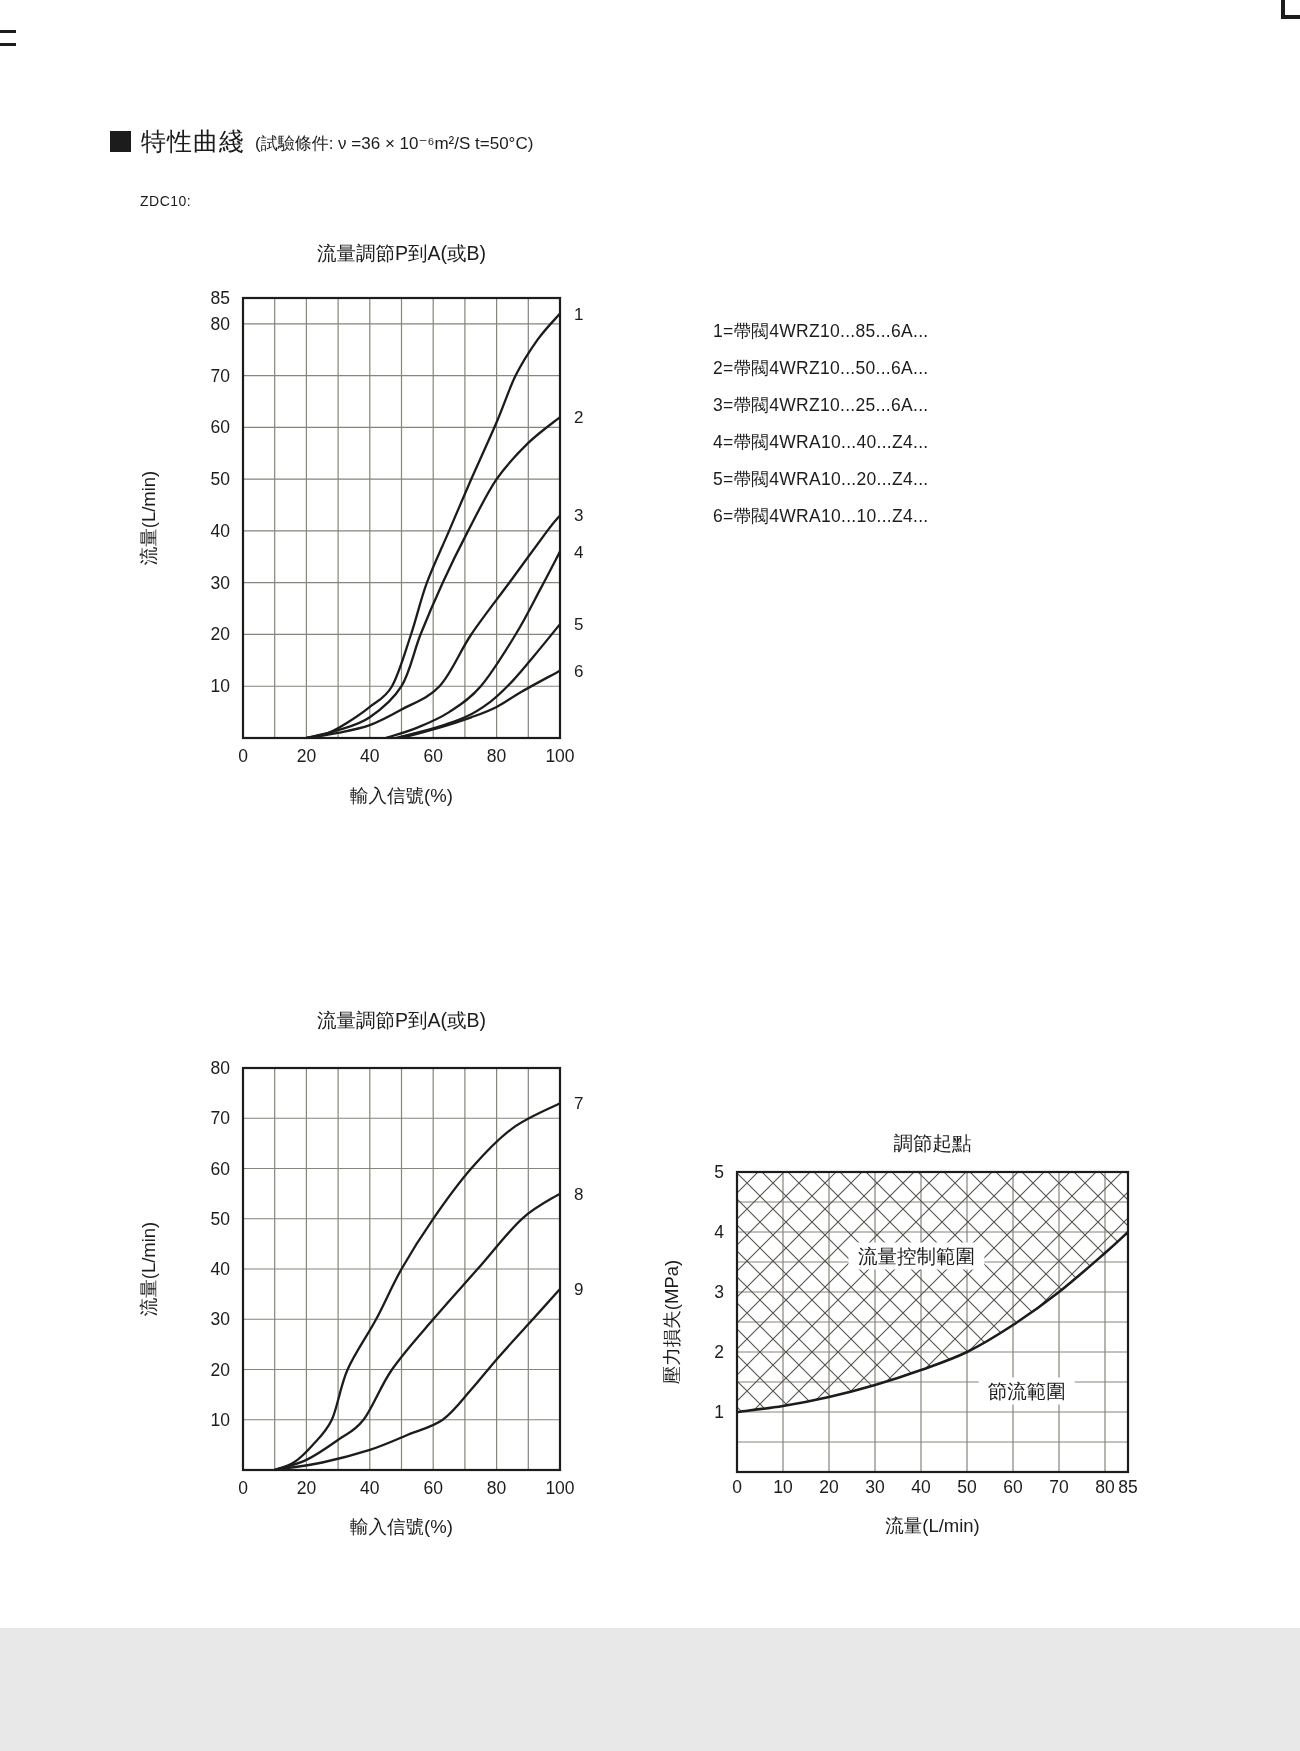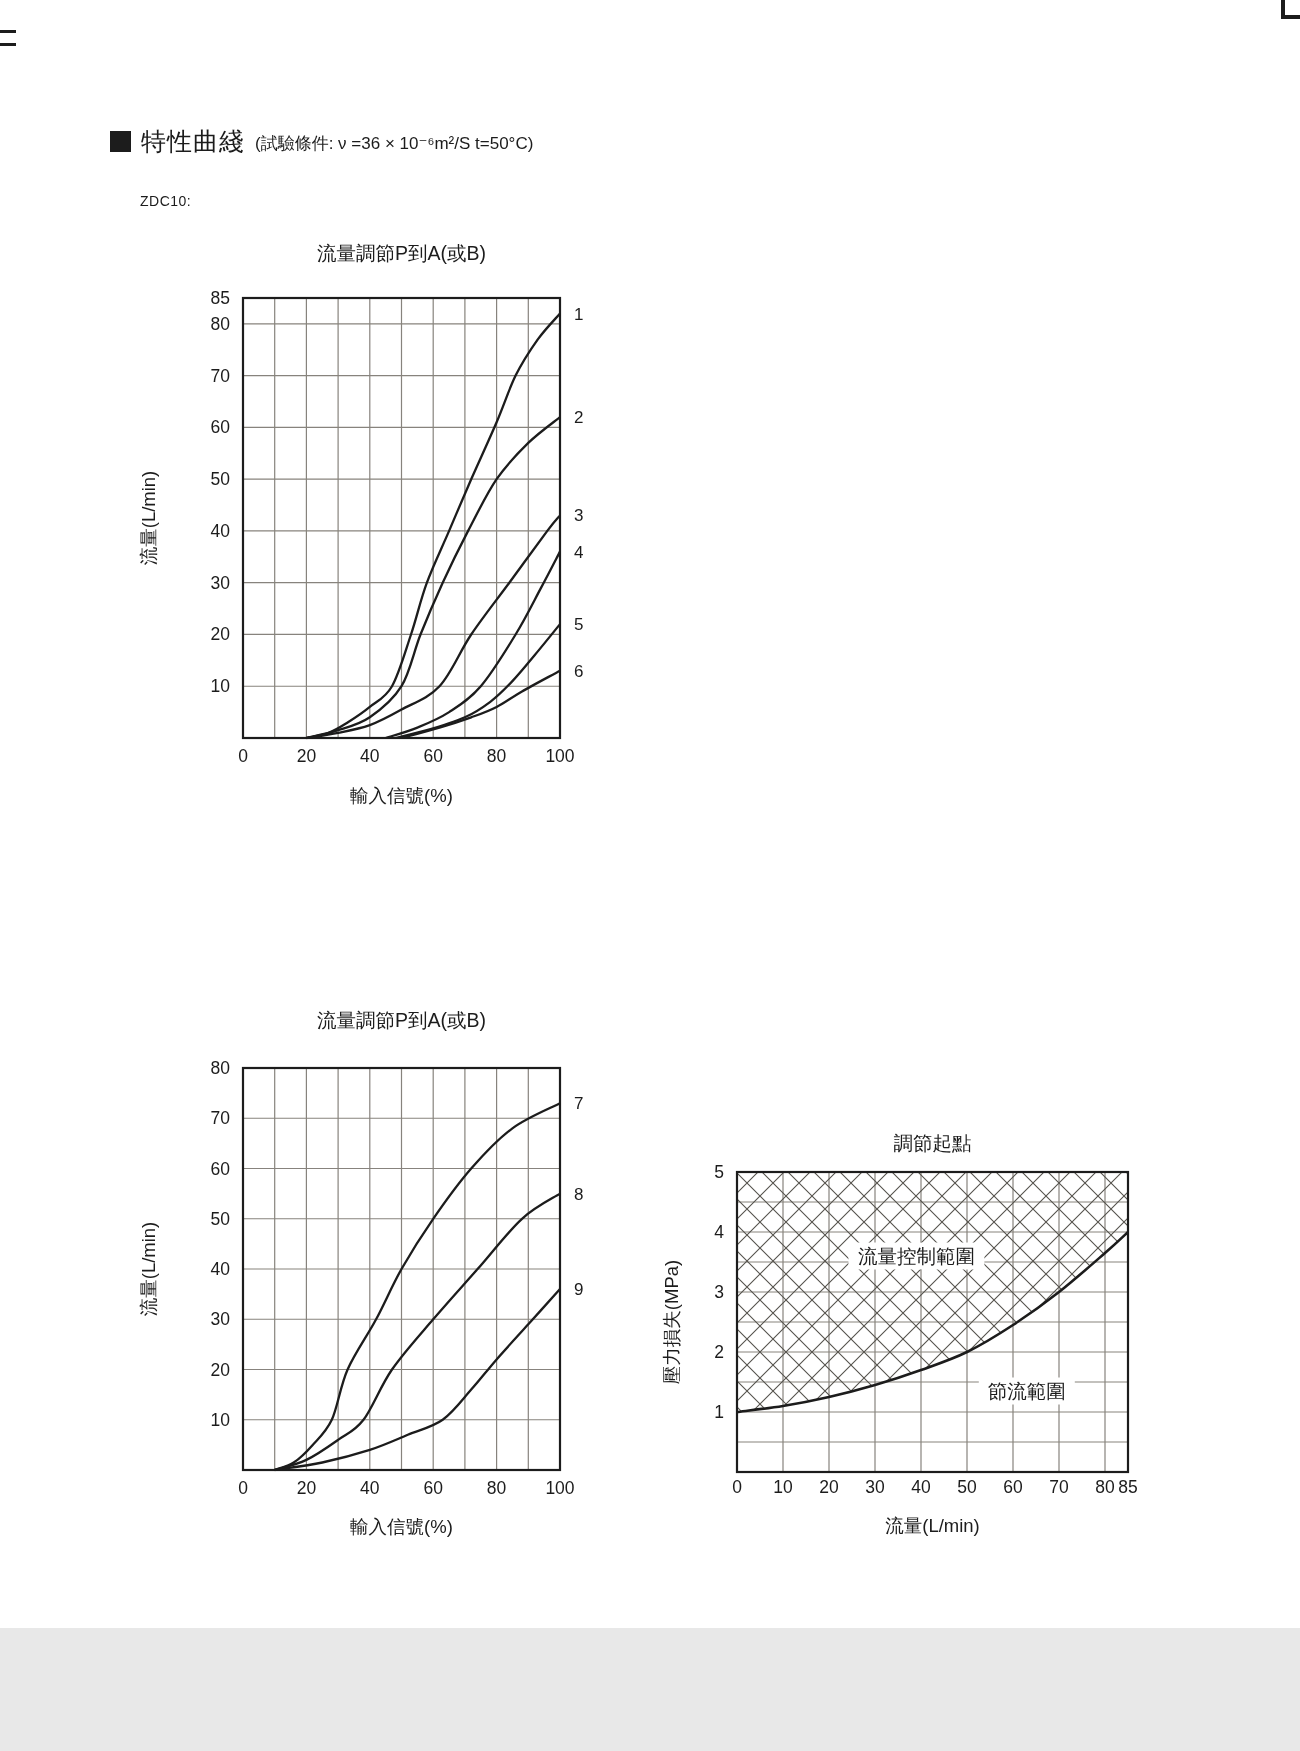--- a/index.html
+++ b/index.html
@@ -176,15 +176,23 @@
       <text x="94" y="60" text-anchor="end" font-size="17.5" fill="#1c1c1c">5</text>
       <text x="94" y="120" text-anchor="end" font-size="17.5" fill="#1c1c1c">4</text>
       <text x="94" y="180" text-anchor="end" font-size="17.5" fill="#1c1c1c">3</text>
       <text x="94" y="240" text-anchor="end" font-size="17.5" fill="#1c1c1c">2</text>
       <text x="94" y="300" text-anchor="end" font-size="17.5" fill="#1c1c1c">1</text>
       <text x="302.5" y="32" text-anchor="middle" font-size="19.5" fill="#1c1c1c">調節起點</text>
       <text x="302.5" y="414" text-anchor="middle" font-size="18.5" fill="#1c1c1c">流量(L/min)</text>
       <text x="48" y="204" text-anchor="middle" font-size="18.5" fill="#1c1c1c" transform="rotate(-90 48 204)">壓力損失(MPa)</text>
     </svg>
 
+  <div class="legend lg1" style="left:713px; top:313px;">
+    <div class="li">1=帶閥4WRZ10...85...6A...</div>
+    <div class="li">2=帶閥4WRZ10...50...6A...</div>
+    <div class="li">3=帶閥4WRZ10...25...6A...</div>
+    <div class="li">4=帶閥4WRA10...40...Z4...</div>
+    <div class="li">5=帶閥4WRA10...20...Z4...</div>
+    <div class="li">6=帶閥4WRA10...10...Z4...</div>
+  </div>
 
 
 </div>
 
 </body></html>

